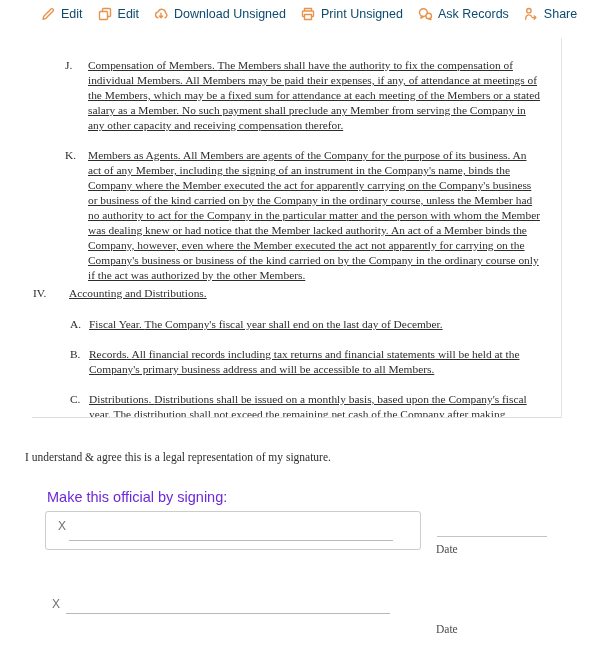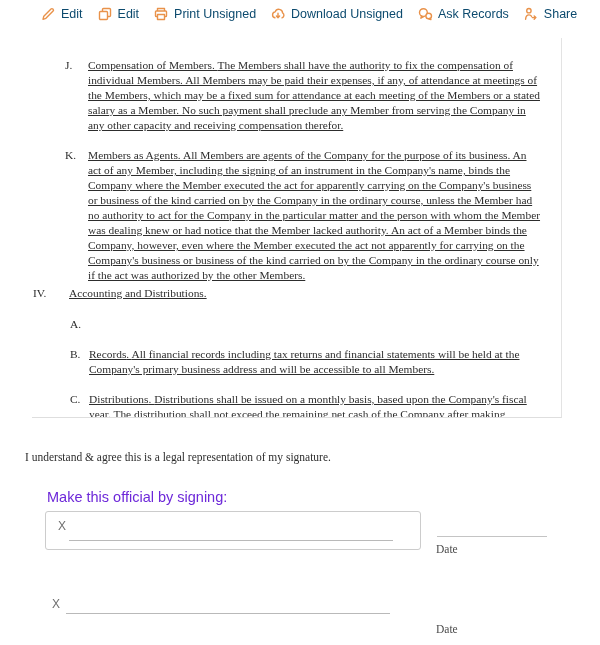--- a/index.html
+++ b/index.html
@@ -64,37 +64,37 @@
         <svg width="16" height="16" viewBox="0 0 16 16" fill="none" stroke="#E9924A" stroke-width="1.4" stroke-linejoin="round">
           <rect x="5.5" y="2.5" width="8" height="8" rx="1"></rect>
           <rect x="2.5" y="5.5" width="8" height="8" rx="1" fill="#fff"></rect>
         </svg>
       </span>
       <span>Edit</span>
     </div>
 
     <div class="tb-btn">
       <span>
+        <svg width="16" height="16" viewBox="0 0 16 16" fill="none" stroke="#E9924A" stroke-width="1.4" stroke-linecap="round" stroke-linejoin="round">
+          <path d="M4.9 11.8a3 3 0 0 1 .3-5.9 3.8 3.8 0 0 1 7.4 1 2.7 2.7 0 0 1-.6 4.9"></path>
+          <path d="M8 7.3v4.4M6.4 10.1 8 11.7l1.6-1.6"></path>
+        </svg>
+      </span>
+      <span>Download Unsigned</span>
+    </div>
+
+    <div class="tb-btn">
+      <span>
         <svg width="16" height="16" viewBox="0 0 16 16" fill="none" stroke="#E9924A" stroke-width="1.4" stroke-linejoin="round">
           <path d="M4.5 5V2.5h7V5"></path>
           <rect x="2.5" y="5" width="11" height="5.5" rx="0.8"></rect>
           <rect x="4.5" y="8.5" width="7" height="5" fill="#fff"></rect>
         </svg>
       </span>
       <span>Print Unsigned</span>
-    </div>
-
-    <div class="tb-btn">
-      <span>
-        <svg width="16" height="16" viewBox="0 0 16 16" fill="none" stroke="#E9924A" stroke-width="1.4" stroke-linecap="round" stroke-linejoin="round">
-          <path d="M4.9 11.8a3 3 0 0 1 .3-5.9 3.8 3.8 0 0 1 7.4 1 2.7 2.7 0 0 1-.6 4.9"></path>
-          <path d="M8 7.3v4.4M6.4 10.1 8 11.7l1.6-1.6"></path>
-        </svg>
-      </span>
-      <span>Download Unsigned</span>
     </div>
 
     <div class="tb-btn">
       <span>
         <svg width="16" height="16" viewBox="0 0 16 16" fill="none" stroke="#E9924A" stroke-width="1.4" stroke-linecap="round" stroke-linejoin="round">
           <circle cx="6.4" cy="6.6" r="3.9"></circle>
           <path d="M4.5 10l-.6 2.2 2.2-1.2"></path>
           <circle cx="11.7" cy="10" r="2.8" fill="#fff"></circle>
           <path d="M13.2 12.2l.7 1.4-1.8-.5"></path>
         </svg>
@@ -127,20 +127,21 @@
       <div class="body"><span class="heading">Members as Agents</span><span>. </span><span>All Members are agents of the Company for the purpose of its business. An act of any Member, including the signing of an instrument in the Company's name, binds the Company where the Member executed the act for apparently carrying on the Company's business or business of the kind carried on by the Company in the ordinary course, unless the Member had no authority to act for the Company in the particular matter and the person with whom the Member was dealing knew or had notice that the Member lacked authority. An act of a Member binds the Company, however, even where the Member executed the act not apparently for carrying on the Company's business or business of the kind carried on by the Company in the ordinary course only if the act was authorized by the other Members.</span></div>
     </div>
 
     <div class="doc-item lvl0">
       <span class="marker">IV.</span>
       <div class="body">Accounting and Distributions.</div>
     </div>
 
     <div class="doc-item lvl2">
       <span class="marker">A.</span>
+      <div class="body"><span class="heading">Fiscal Year</span><span>. </span><span>The Company's fiscal year shall end on the last day of December.</span></div>
     </div>
 
     <div class="doc-item lvl2">
       <span class="marker">B.</span>
       <div class="body"><span class="heading">Records</span><span>. </span><span>All financial records including tax returns and financial statements will be held at the Company's primary business address and will be accessible to all Members.</span></div>
     </div>
 
     <div class="doc-item lvl2">
       <span class="marker">C.</span>
       <div class="body"><span class="heading">Distributions</span><span>. </span><span>Distributions shall be issued on a monthly basis, based upon the Company's fiscal year. The distribution shall not exceed the remaining net cash of the Company after making appropriate provisions for the Company's ongoing and anticipatable liabilities and expenses. Each Member shall receive a percentage of</span></div>

